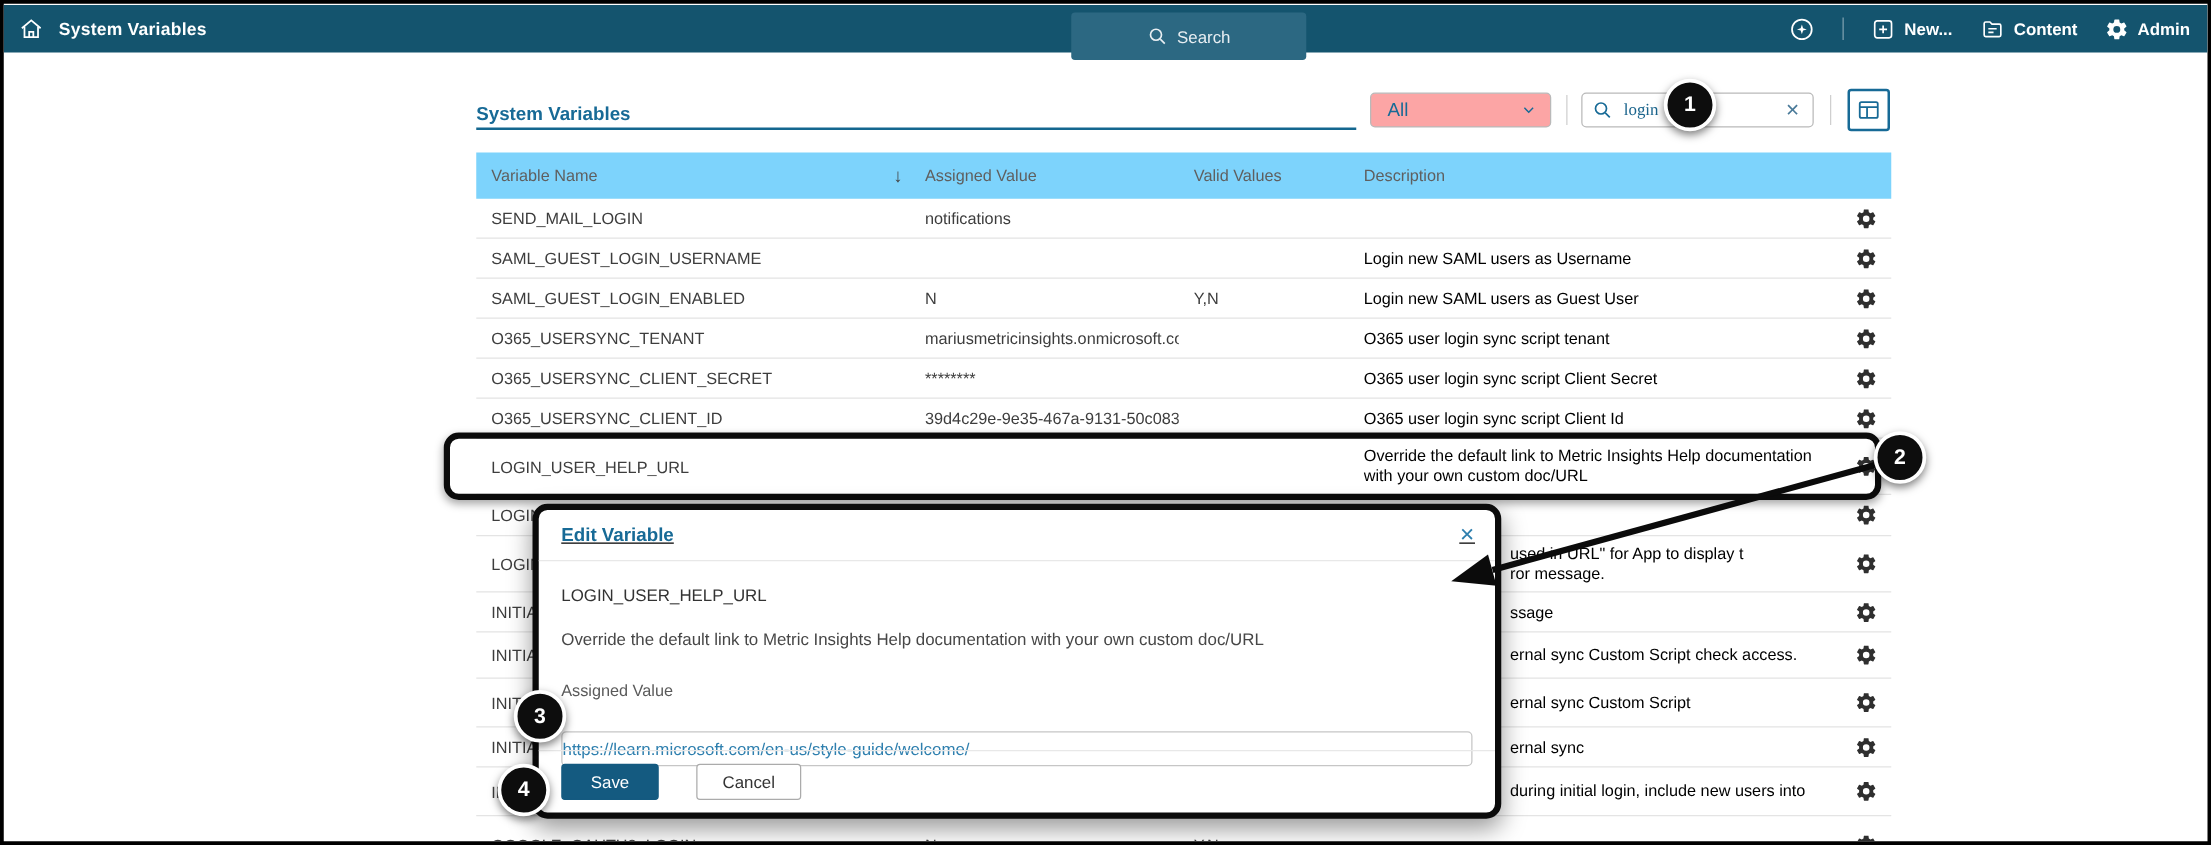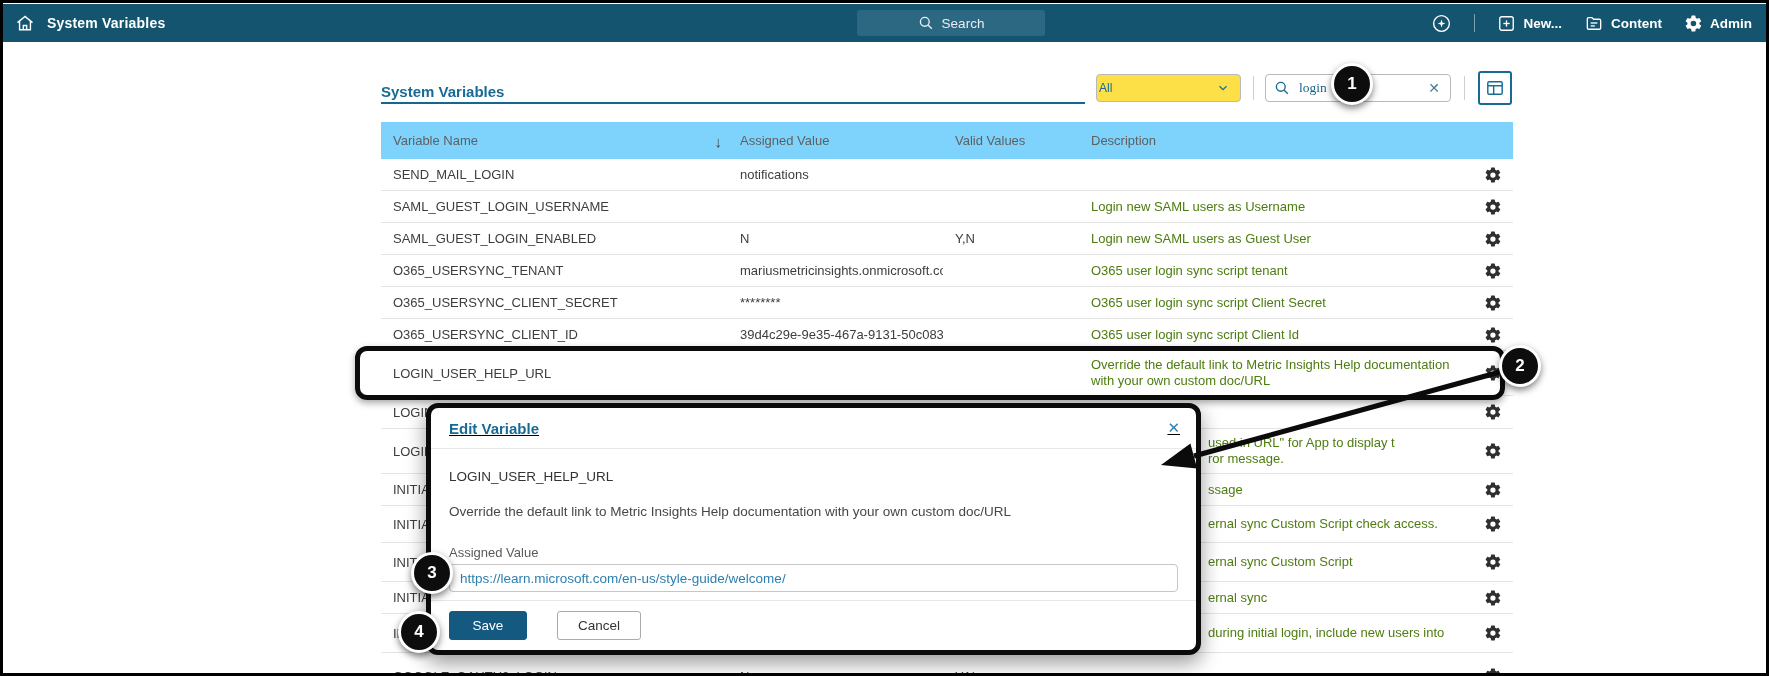--- a/index.html
+++ b/index.html
@@ -6,50 +6,50 @@
   .screen{
     position:relative;width:1769px;height:676px;box-sizing:border-box;
     border:3px solid #000;background:#fff;overflow:hidden;
     font-family:"Liberation Sans","DejaVu Sans",sans-serif;
     -webkit-font-smoothing:antialiased;
   }
   
   .topbar{position:absolute;left:0;right:0;top:1px;height:38px;background:#14546e;display:flex;align-items:center;z-index:10;}
   .tb-left{display:flex;align-items:center;gap:12px;padding-left:12px;}
   .tb-title{color:#fff;font-size:14px;font-weight:bold;letter-spacing:.2px;}
-  .tb-search{position:absolute;left:854px;top:6px;width:188px;height:26px;background:#2c6882;border-radius:3px;
+  .tb-search{position:absolute;left:854px;top:6px;width:188px;height:38px;background:#2c6882;border-radius:3px;
     display:flex;align-items:center;justify-content:center;gap:8px;color:#e8eef2;font-size:13.5px;cursor:pointer;}
   .tb-right{position:absolute;right:14px;top:0;height:38px;display:flex;align-items:center;gap:22px;color:#fff;}
   .tb-item{display:flex;align-items:center;gap:7px;font-size:13.5px;font-weight:bold;cursor:pointer;}
   .tb-divider{width:1px;height:18px;background:rgba(255,255,255,.45);}
   .icon{display:inline-flex;align-items:center;justify-content:center;}
   
   .page-title{position:absolute;left:378px;top:80px;font-size:15px;font-weight:bold;color:#176a96;z-index:5;}
   .title-underline{position:absolute;left:378px;top:99px;width:704px;height:2px;background:#14678f;z-index:5;}
   .filter-select{position:absolute;left:1093px;top:71px;width:145px;height:28px;border:1px solid #b9b9b9;border-radius:4px;
-    background:#fde047;display:flex;align-items:center;justify-content:space-between;padding:0 10px 0 2px;box-sizing:border-box;
-    color:#176a96;font-size:12px;cursor:pointer;z-index:5;}
+    background:#fca5a5;display:flex;align-items:center;justify-content:space-between;padding:0 10px 0 13px;box-sizing:border-box;
+    color:#176a96;font-size:15px;cursor:pointer;z-index:5;}
   .ctrl-divider{position:absolute;width:1px;height:24px;background:#cfcfcf;top:73px;z-index:5;}
   .d1{left:1250px;} .d2{left:1461px;}
   .page-search{position:absolute;left:1262px;top:71px;width:186px;height:28px;border:1px solid #b9b9b9;border-radius:4px;
     background:#fff;display:flex;align-items:center;box-sizing:border-box;padding:0 8px;z-index:5;}
   .page-search input{border:0;outline:0;flex:1;min-width:0;font-size:13.5px;color:#1a648c;margin-left:7px;
     font-family:Liberation Serif, serif;background:transparent;}
   .clear-x{color:#4a7a99;font-size:14px;cursor:pointer;padding:0 2px;}
   .grid-btn{position:absolute;left:1475px;top:68px;width:34px;height:34px;border:2px solid #176a96;border-radius:3px;
     background:#fff;display:flex;align-items:center;justify-content:center;cursor:pointer;z-index:5;box-sizing:border-box;}
   
   .tbl{position:absolute;left:378px;top:119px;width:1132px;z-index:1;font-size:13px;color:#3d3d3d;}
   .thead{display:grid;grid-template-columns:347px 215px 148px 382px 40px;background:#7dd3fc;height:37px;align-items:center;color:#5f5f5f;}
   .thead .hcell{padding-left:12px;position:relative;}
   .thead .h-desc{padding-left:0;}
   .sort-arrow{position:absolute;right:6px;top:50%;transform:translateY(-50%);color:#444;font-size:15px;}
   .row{display:grid;grid-template-columns:347px 215px 148px 382px 40px;align-items:center;border-bottom:1px solid #e4e4e4;min-height:31px;}
   .row>div{padding-left:12px;overflow:hidden;white-space:nowrap;}
-  .row .c-desc{padding-left:0;white-space:pre-line;line-height:16px;color:#4d7c0f;overflow:hidden;}
+  .row .c-desc{padding-left:0;white-space:pre-line;line-height:16px;color:#000000;overflow:hidden;}
   .row .c-gear{padding-left:0;display:flex;justify-content:center;cursor:pointer;}
   .rows .row:nth-child(7){min-height:44px;}
   .rows .row:nth-child(8){min-height:32px;}
   .rows .row:nth-child(9){min-height:44px;}
   .rows .row:nth-child(11){min-height:36px;}
   .rows .row:nth-child(12){min-height:38px;}
   .rows .row:nth-child(14){min-height:38px;}
   .rows .row:nth-child(15){min-height:38px;padding-top:4px;}
   .row.clipped .c-desc{margin-left:117px;}
   
@@ -58,22 +58,22 @@
   
   .modal{position:absolute;left:423px;top:400px;width:775px;height:252px;background:#fff;border:5px solid #0b0b0b;border-radius:12px;
     box-sizing:border-box;z-index:30;box-shadow:0 8px 20px rgba(0,0,0,.4);}
   .modal-header{height:40px;display:flex;align-items:center;justify-content:space-between;padding:0 16px 0 18px;border-bottom:1px solid #e8e8e8;text-decoration:underline;}
   .modal-title{color:#176a96;font-size:15px;font-weight:bold;}
   .modal-close{color:#2e7fae;font-size:15px;cursor:pointer;}
   .modal-body{padding:20px 18px 0 18px;}
   .mv-name{font-size:13.5px;color:#333;}
   .mv-desc{font-size:13.5px;color:#474747;margin-top:20px;}
   .mv-label{font-size:13px;color:#5a5a5a;margin-top:26px;}
-  .mv-input{margin-top:4px;width:100%;height:28px;box-sizing:border-box;border:1px solid #c6c6c6;border-radius:4px;
-    padding:0 10px;font-size:13.5px;color:#2e7fae;font-family:"Liberation Sans","DejaVu Sans",sans-serif;outline:none;}
+  .mv-input{margin-top:25px;width:100%;height:28px;box-sizing:border-box;border:1px solid #c6c6c6;border-radius:4px;
+    padding:0 0;font-size:13.5px;color:#2e7fae;font-family:"Liberation Sans","DejaVu Sans",sans-serif;outline:none;}
   .modal-footer{position:absolute;left:0;right:0;bottom:0;border-top:1px solid #e8e8e8;padding:10px 18px;display:flex;gap:10px;}
   .btn{height:29px;border-radius:3px;font-size:13.5px;display:flex;align-items:center;justify-content:center;cursor:pointer;box-sizing:border-box;}
   .btn-save{width:78px;background:#145a80;color:#fff;border:1px solid #145a80;}
   .btn-cancel{width:84px;background:#fff;color:#333;border:1px solid #ababab;margin-left:20px;}
   
   .callout{position:absolute;width:42px;height:42px;border-radius:50%;background:#0d0d0d;border:3px solid #fff;
     box-sizing:border-box;color:#fff;font-weight:bold;font-size:17px;display:flex;align-items:center;justify-content:center;
     z-index:50;box-shadow:0 3px 7px rgba(0,0,0,.5);}
   .c1{left:1328px;top:60px;} .c2{left:1496px;top:342px;} .c3{left:408px;top:549px;} .c4{left:395px;top:608px;}
   .arrow-layer{position:absolute;left:0;top:0;width:1769px;height:676px;z-index:40;pointer-events:none;}

